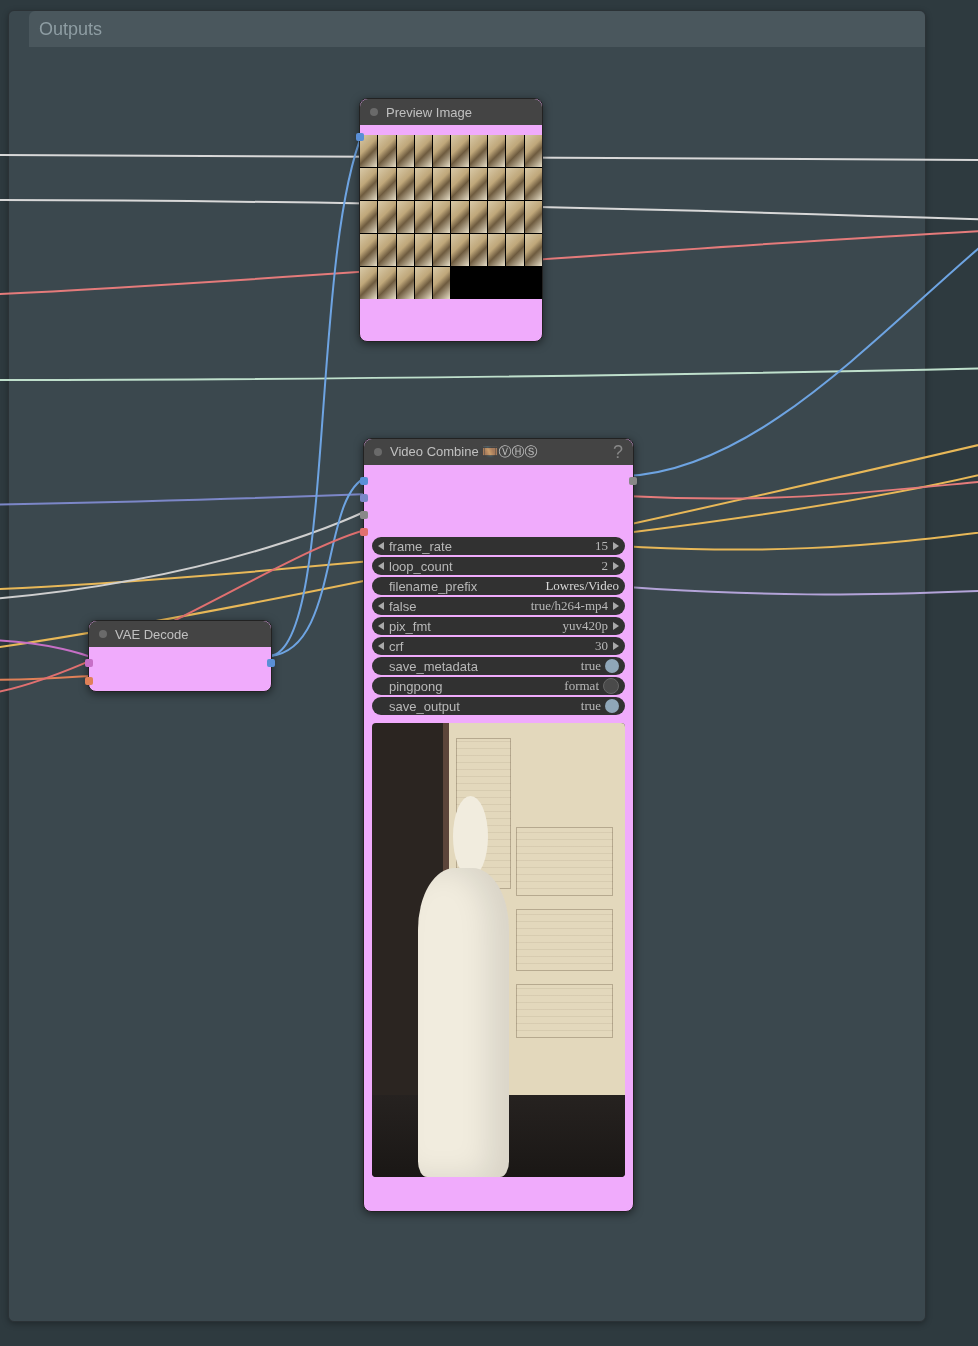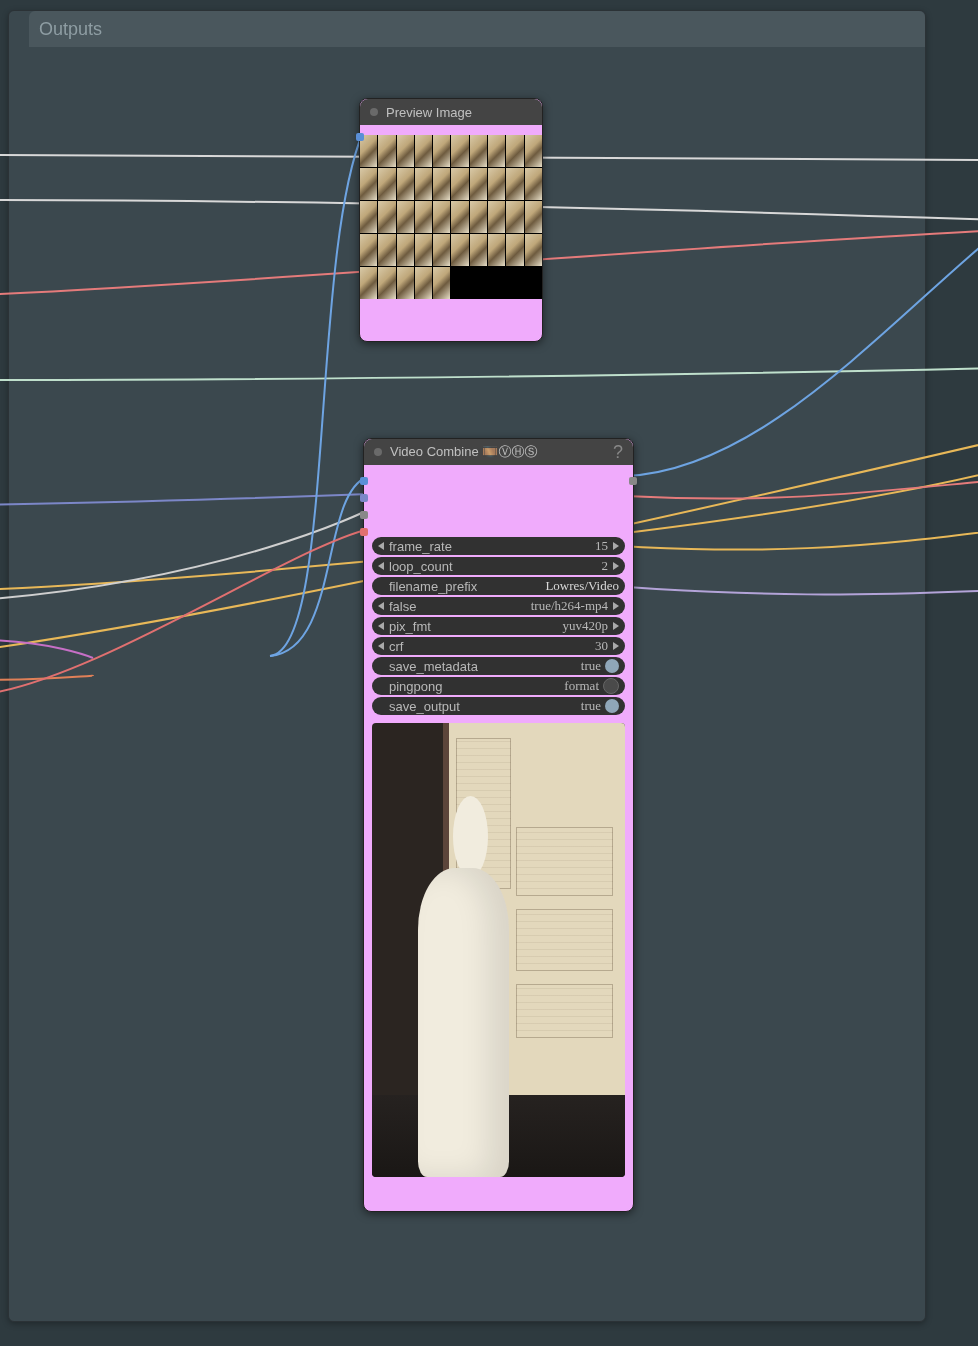--- a/index.html
+++ b/index.html
@@ -278,20 +278,31 @@
         <div class="thumb-cell"></div>
         <div class="thumb-cell" style="background: rgb(0, 0, 0);"></div>
         <div class="thumb-cell" style="background: rgb(0, 0, 0);"></div>
         <div class="thumb-cell" style="background: rgb(0, 0, 0);"></div>
         <div class="thumb-cell" style="background: rgb(0, 0, 0);"></div>
         <div class="thumb-cell" style="background: rgb(0, 0, 0);"></div>
       </div>
   <div class="port" style="background: rgb(90, 143, 214); top: 34px; left: -4px;"></div>
     </div>
 
+  <div class="node" id="node-vae" style="left: 88px; top: 620px; width: 182px; min-height: 70px;">
+    <div class="node-header">
+      <span class="status-dot"></span>
+      <span>VAE Decode</span>
+    </div>
+    <div id="vae-ports-in"></div>
+    <div id="vae-ports-out"></div>
+  <div class="port" style="background: rgb(198, 111, 198); top: 38px; left: -4px;"></div>
+      <div class="port" style="background: rgb(224, 128, 88); top: 56px; left: -4px;"></div>
+      <div class="port" style="background: rgb(90, 143, 214); top: 38px; right: -4px;"></div>
+    </div>
 
   <div class="node" id="node-video" style="left: 363px; top: 438px; width: 269px; min-height: 772px;">
     <div class="node-header">
       <span class="status-dot"></span>
       <span>Video Combine 🎞️ⓋⒽⓈ</span>
       <span class="help-icon">?</span>
     </div>
     <div id="video-ports-in"></div>
     <div id="video-ports-out"></div>
     <div style="height:70px"></div>

